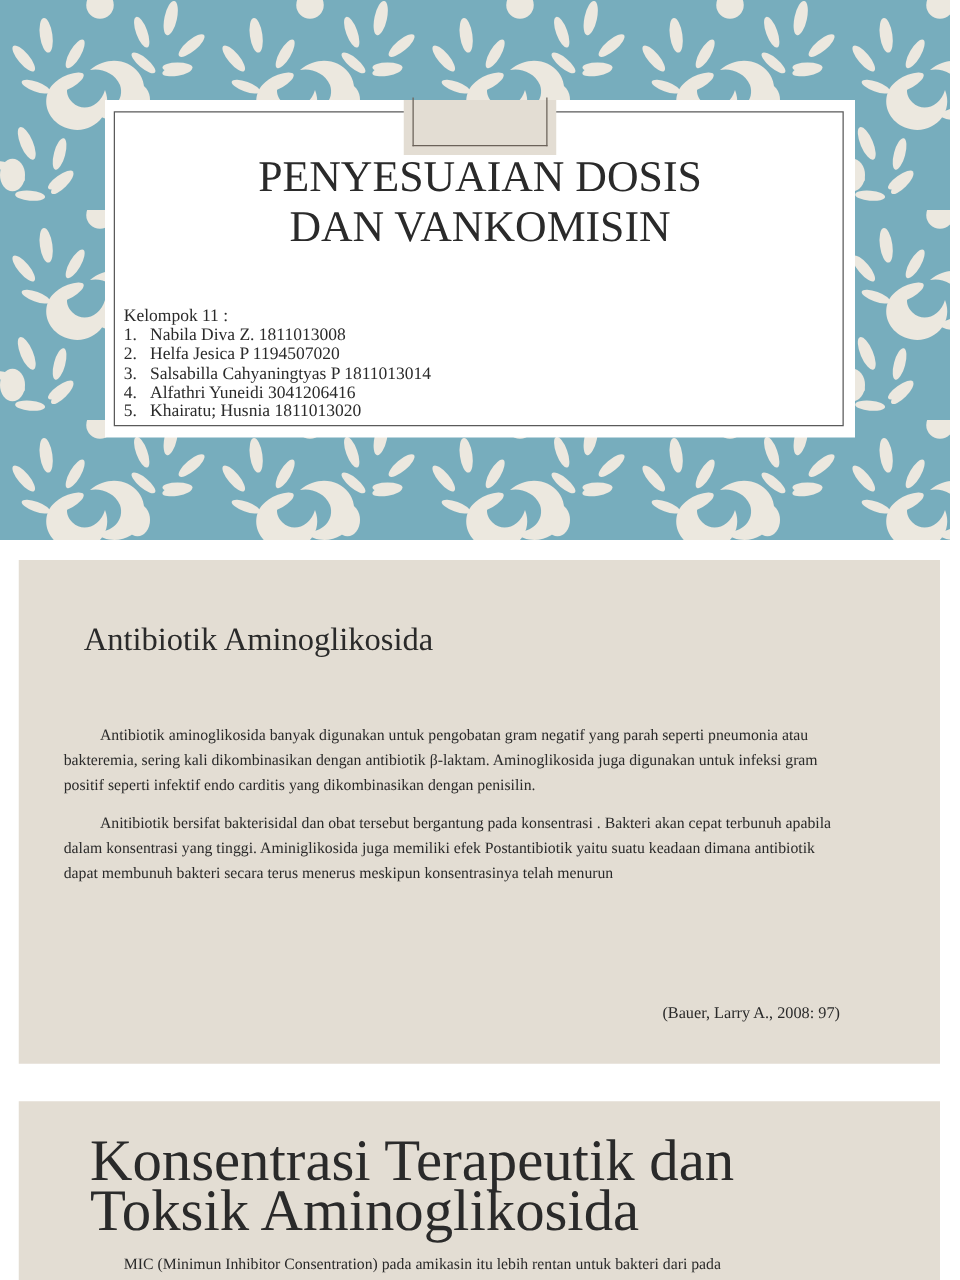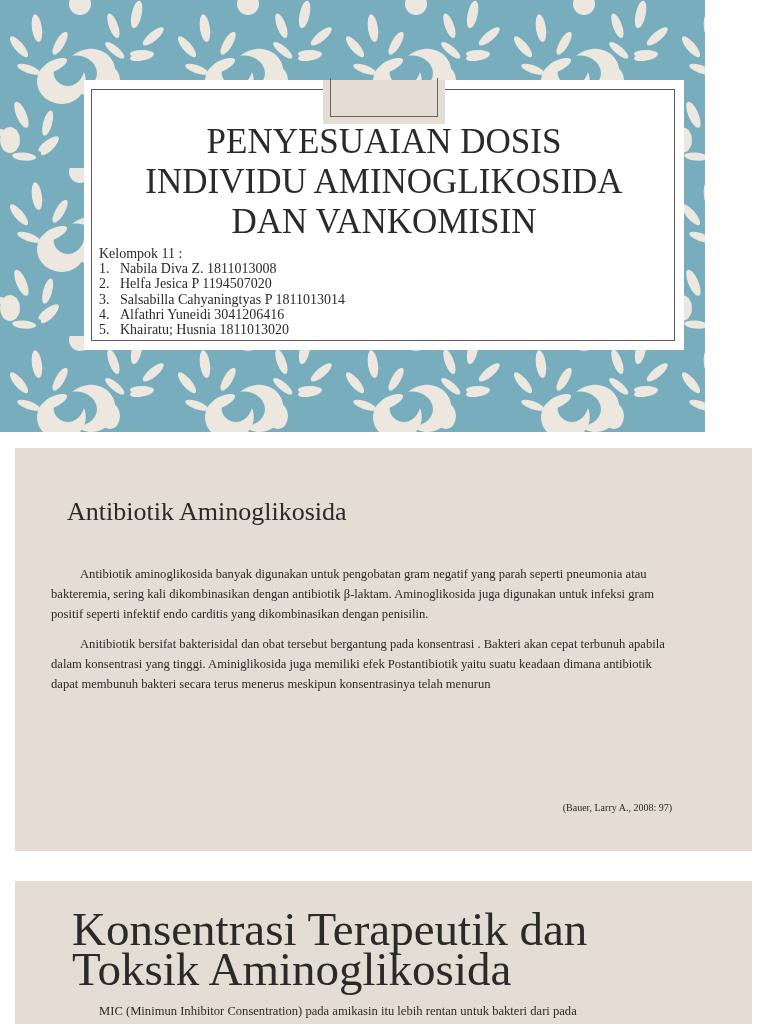--- a/index.html
+++ b/index.html
@@ -11,21 +11,21 @@
     width: 768px;
     height: 1024px;
     overflow: hidden;
     position: relative;
     font-family: "Liberation Serif", "DejaVu Serif", serif;
     color: #2b2b2b;
   }
   .slide-title-bg {
     position: absolute;
     left: 0; top: 0;
-    width: 705px; height: 432px;
+    width: 760px; height: 432px;
     background: #77adbd;
     overflow: hidden;
   }
   .slide-title-bg svg {
     position: absolute;
     left: 0; top: 0;
   }
   .title-card {
     position: absolute;
     left: 84px; top: 80px;
@@ -113,31 +113,31 @@
     line-height: 40px;
     width: 600px;
   }
   .body-text {
     position: absolute;
     font-size: 12.6px;
     line-height: 20px;
     color: #2a2a2a;
   }
   .slide-2 .body-text {
-    left: 36px; top: 116px;
+    left: 36px; top: 130px;
     width: 630px;
   }
   .body-text p {
     margin: 0 0 9.5px 0;
     text-indent: 29px;
   }
   .citation {
     position: absolute;
     right: 80px; top: 354px;
-    font-size: 10px;
+    font-size: 13px;
     color: #2a2a2a;
   }
   .slide-3 .body-text {
     left: 55px; top: 120px;
     width: 640px;
   }
 </style>
 </head>
 <body>
 
@@ -176,21 +176,20 @@
     <rect x="0" y="0" width="768" height="432" fill="url(#floral)"></rect>
   </svg>
 
   <div class="title-card">
     <div class="title-card-border"></div>
     <div class="title-tab">
       <div class="title-tab-inner"></div>
     </div>
     <h1 class="main-title">
       <span>PENYESUAIAN DOSIS</span>
-      <span>INDIVIDU AMINOGLIKOSIDA</span>
       <span>DAN VANKOMISIN</span>
     </h1>
     <div class="group-block">
       <div>Kelompok 11 :</div>
       <ul class="group-list">
         <li>
           <span class="num">1.</span>
           <span>Nabila Diva Z. 1811013008</span>
         </li>
         <li>

